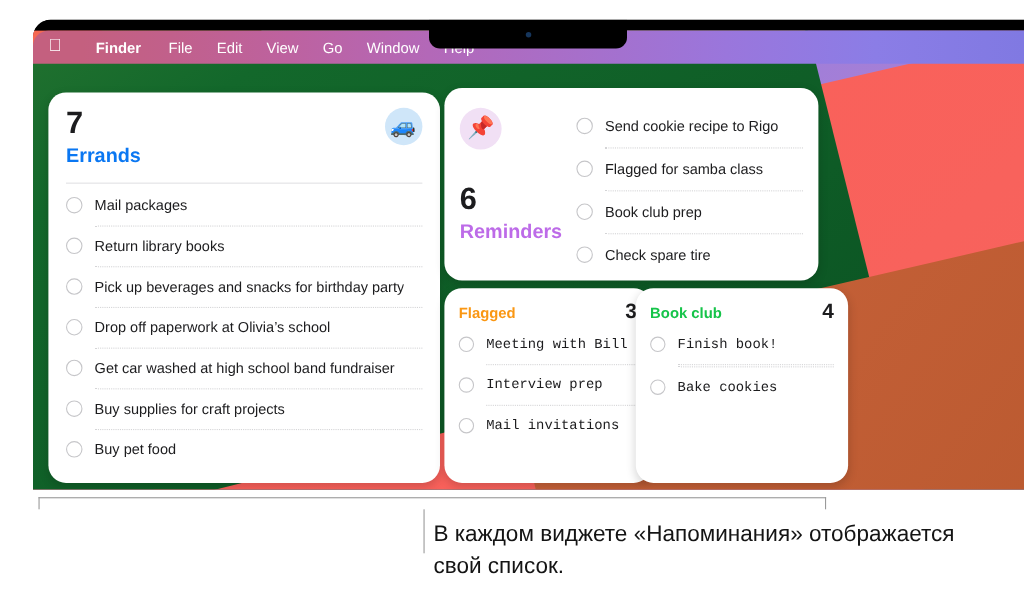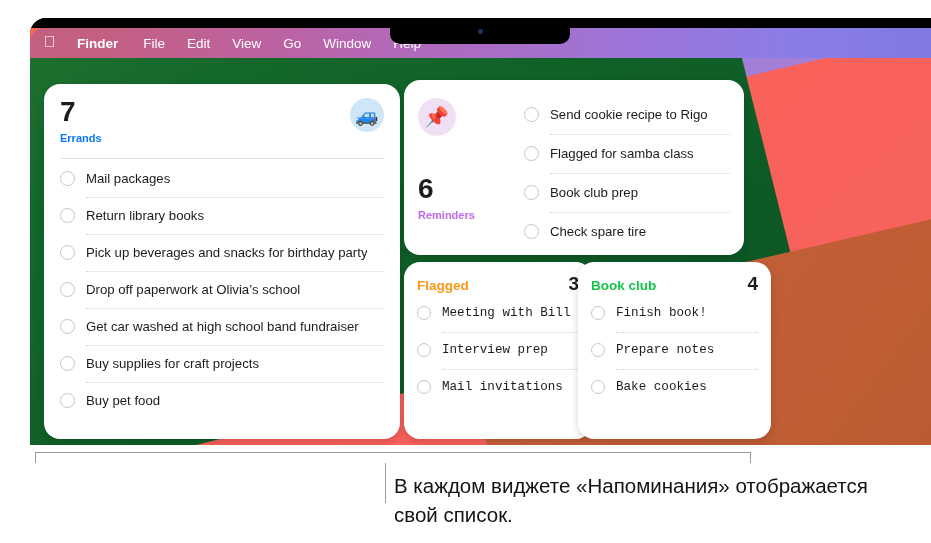--- a/index.html
+++ b/index.html
@@ -119,21 +119,21 @@
     line-height: 1;
     margin-right: 21px;
     margin-top: -2px;
   }
   .menu-item {
     color: #ffffff;
     font-size: 13.5px;
     padding: 0 11px;
     white-space: nowrap;
   }
-  .menu-item.bold { font-weight: bold; padding-left: 0; padding-right: 14px;}
+  .menu-item.bold { font-weight: bold; padding-left: 0; padding-right: 14px; margin-left: 10px;}
 
   
   #notch {
     position: absolute;
     left: 360px; top: 0;
     width: 180px; height: 26px;
     background: #000000;
     border-bottom-left-radius: 10px;
     border-bottom-right-radius: 10px;
     z-index: 9;
@@ -179,21 +179,21 @@
 
   
   .big-count {
     font-size: 28px;
     font-weight: bold;
     color: #1c1c1e;
     line-height: 1;
     letter-spacing: -0.5px;
   }
   .list-title {
-    font-size: 11px;
+    font-size: 18px;
     font-weight: bold;
     margin-top: 6px;
     line-height: 1.1;
   }
   .title-blue   { color: #0a77f2; }
   .title-purple { color: #bd6be8; }
   .title-orange { color: #fa9713; }
   .title-green  { color: #16c44a; }
 
   .emoji-badge {
@@ -468,24 +468,20 @@
     <div class="small-head">
       <span class="list-title title-green">Book club</span>
       <span class="small-count">4</span>
     </div>
     <div class="task-list small-list">
       <div class="task-row">
         <span class="checkbox"></span>
         <span class="task-label">Finish book!</span>
       </div>
       <div class="divider"></div>
-      <div class="task-row">
-        <span class="checkbox"></span>
-        <span class="task-label">Prepare notes</span>
-      </div>
       <div class="divider"></div>
       <div class="task-row">
         <span class="checkbox"></span>
         <span class="task-label">Bake cookies</span>
       </div>
     </div>
   </div>
 
 </div>
 

